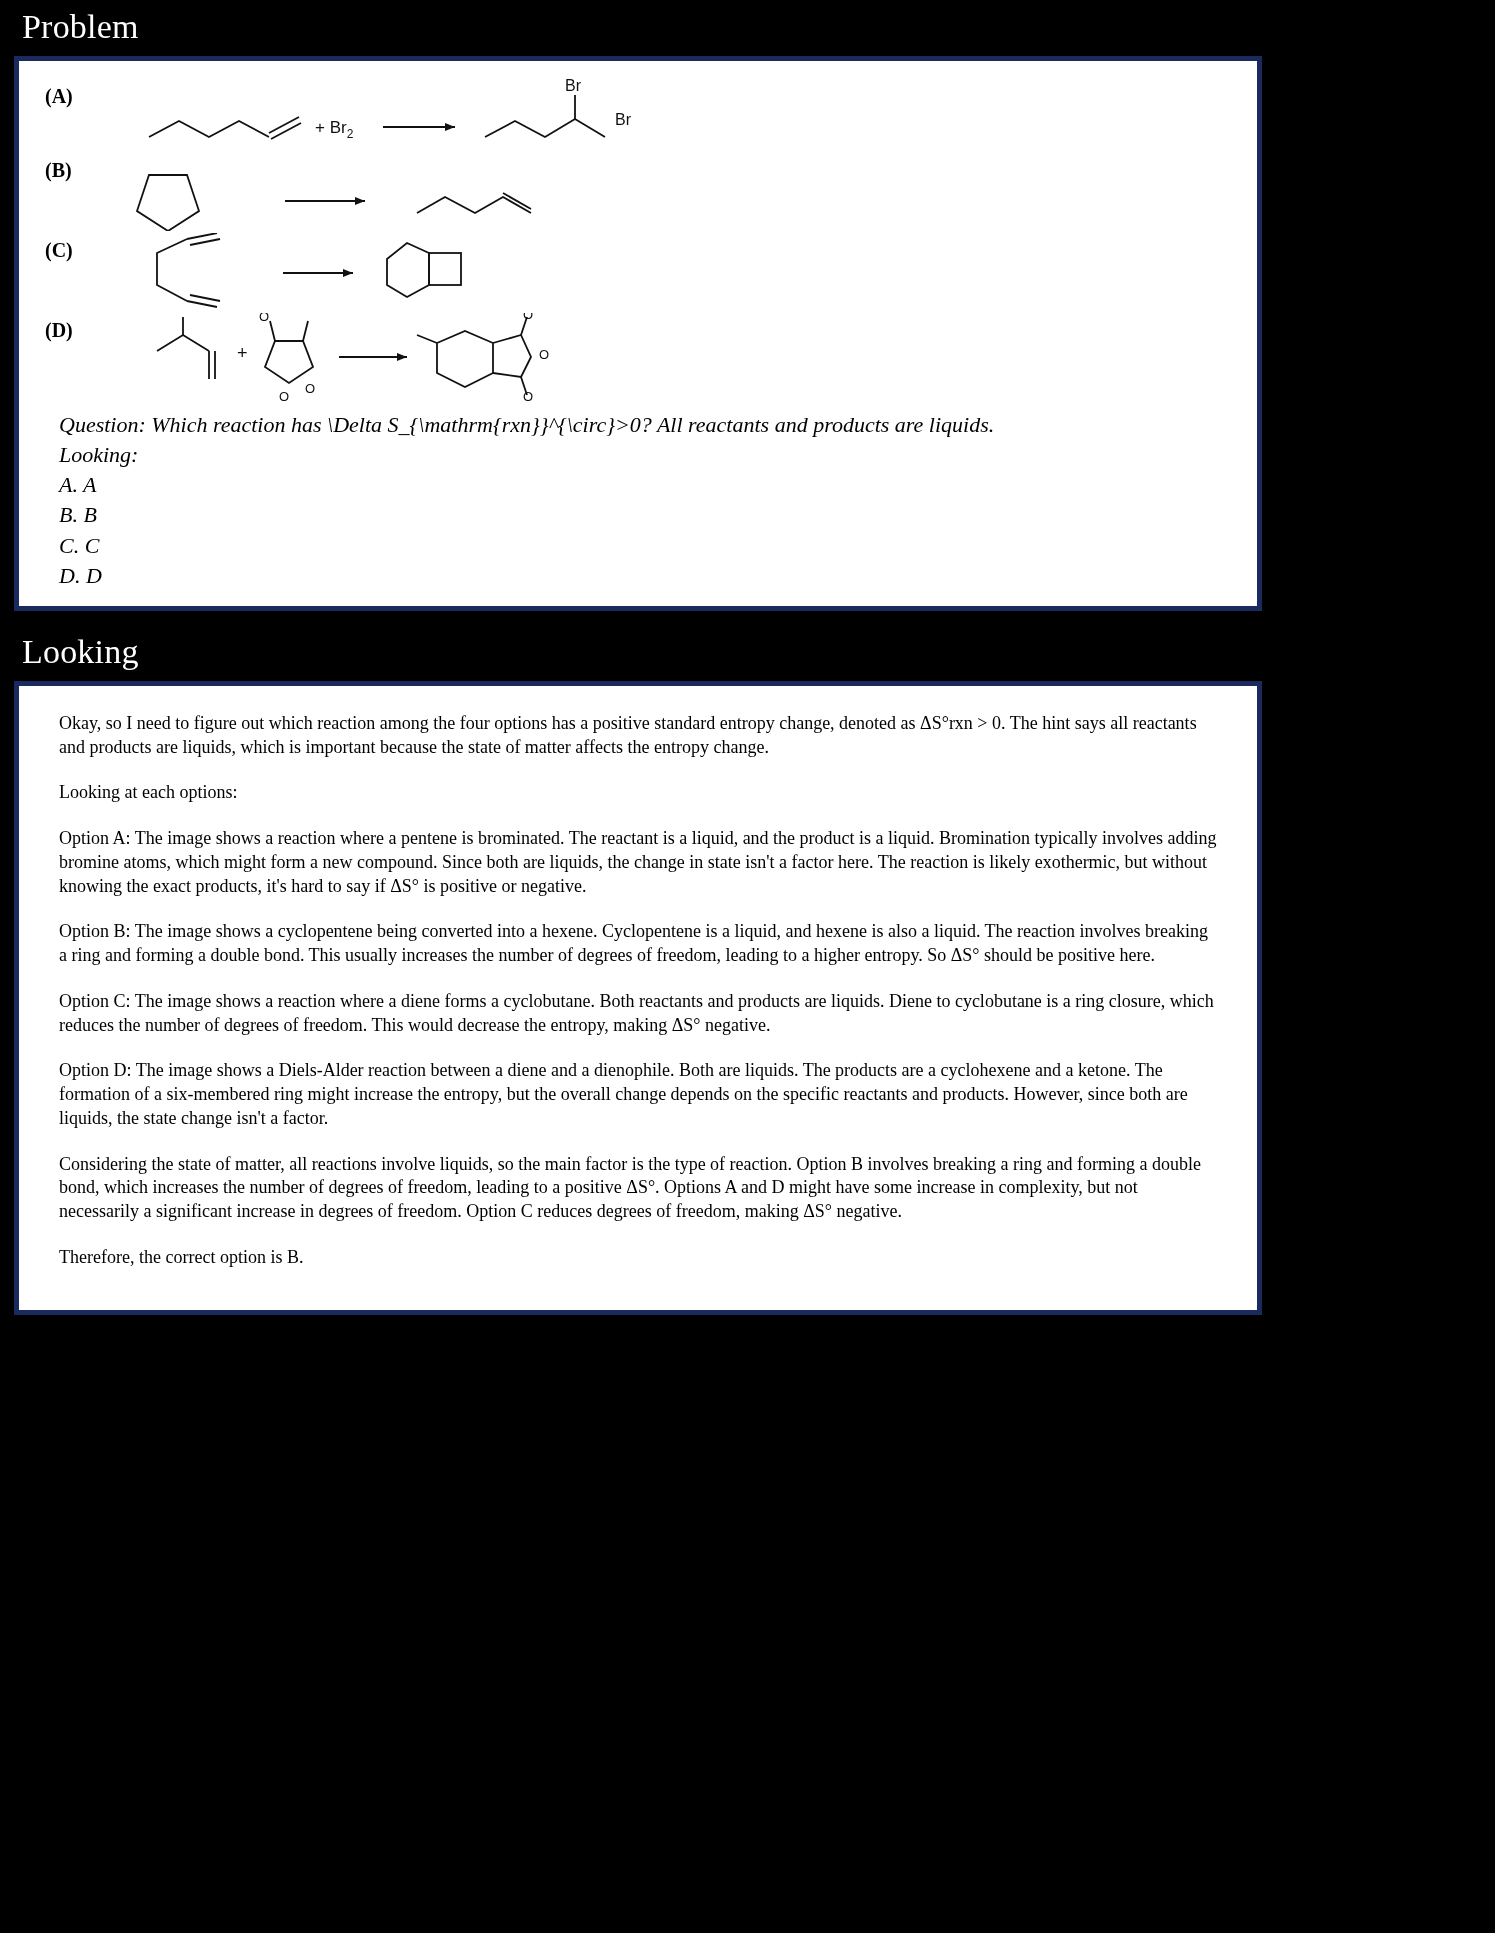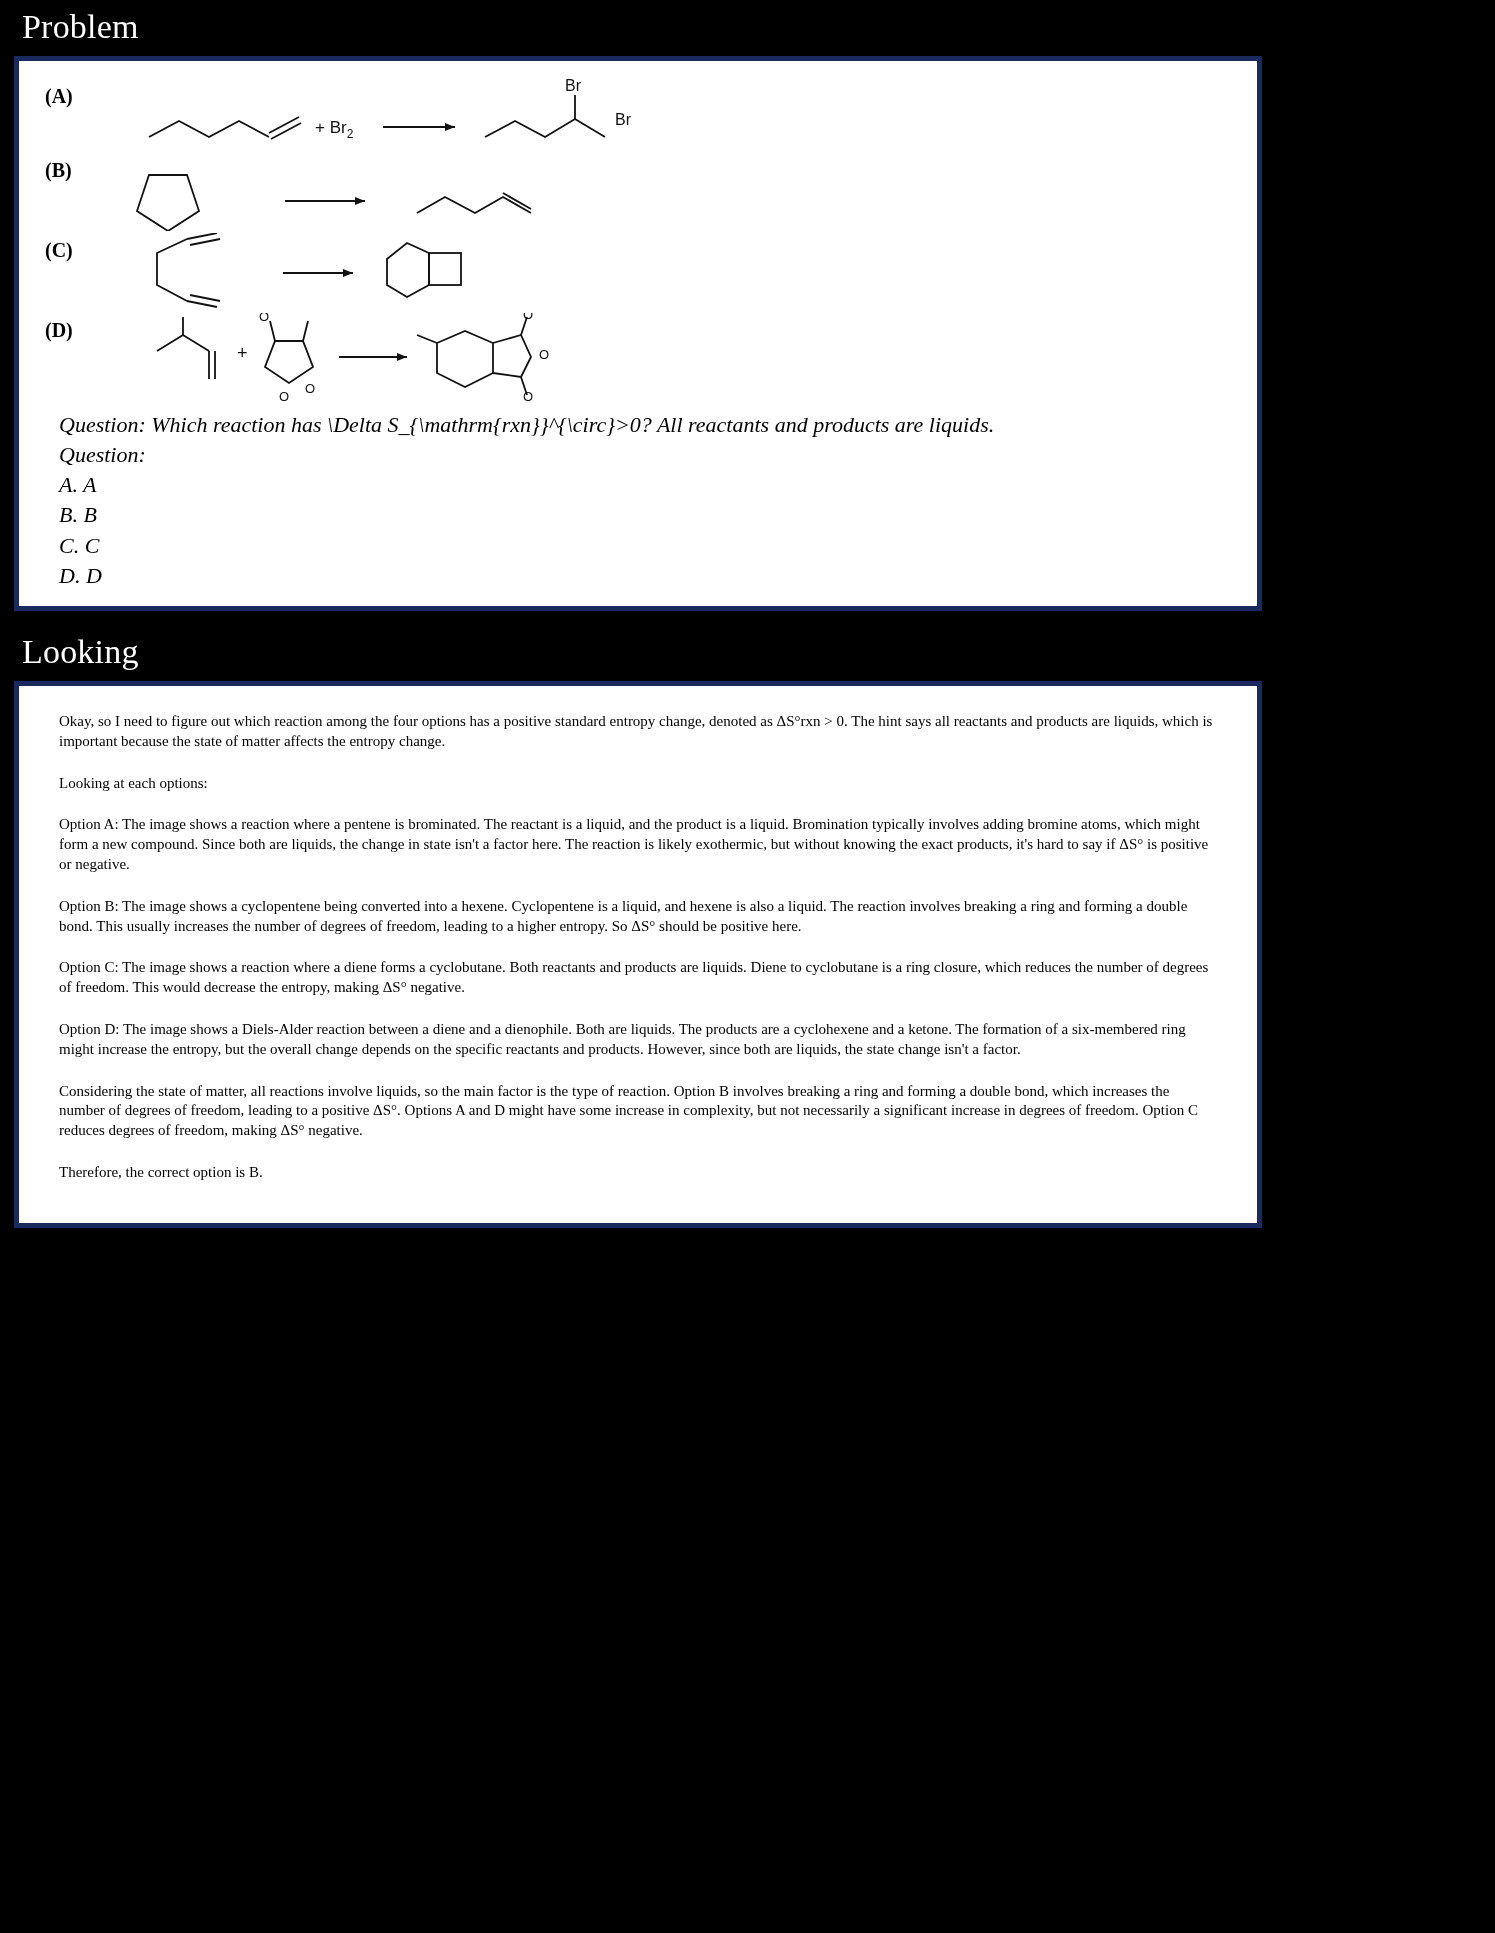--- a/index.html
+++ b/index.html
@@ -65,21 +65,21 @@
     font-size: 22px;
     line-height: 1.28;
     padding: 6px 0 0 14px;
     font-family: "Liberation Serif", serif;
     font-style: italic;
   }
   .q-line { margin: 0 0 2px 0; }
   .choice-line { margin: 0 0 2px 0; }
   
   .resp-p {
-    font-size: 15px;
+    font-size: 18px;
     line-height: 1.32;
     margin: 0 0 22px 0;
     text-align: left;
     font-family: "Liberation Serif", serif;
   }
   .resp-p:last-child { margin-bottom: 0; }
   .bottom-bar {
     height: 60px;
     background: #000;
   }
@@ -191,21 +191,21 @@
           </g>
           <text x="436" y="6" font-family="'Liberation Sans', sans-serif" font-size="13" fill="#111">O</text>
           <text x="436" y="88" font-family="'Liberation Sans', sans-serif" font-size="13" fill="#111">O</text>
           <text x="452" y="46" font-family="'Liberation Sans', sans-serif" font-size="13" fill="#111">O</text>
         </svg>
       </div>
     </div>
 
     <div class="q-block">
       <p class="q-line">Question: Which reaction has \Delta S_{\mathrm{rxn}}^{\circ}&gt;0? All reactants and products are liquids.</p>
-      <p class="q-line">Question:</p>
+      <p class="q-line">Looking:</p>
       <p class="choice-line">A. A</p>
       <p class="choice-line">B. B</p>
       <p class="choice-line">C. C</p>
       <p class="choice-line">D. D</p>
     </div>
   </div>
 
   <div class="gap"></div>
 
   <div class="section-header">Looking</div>

